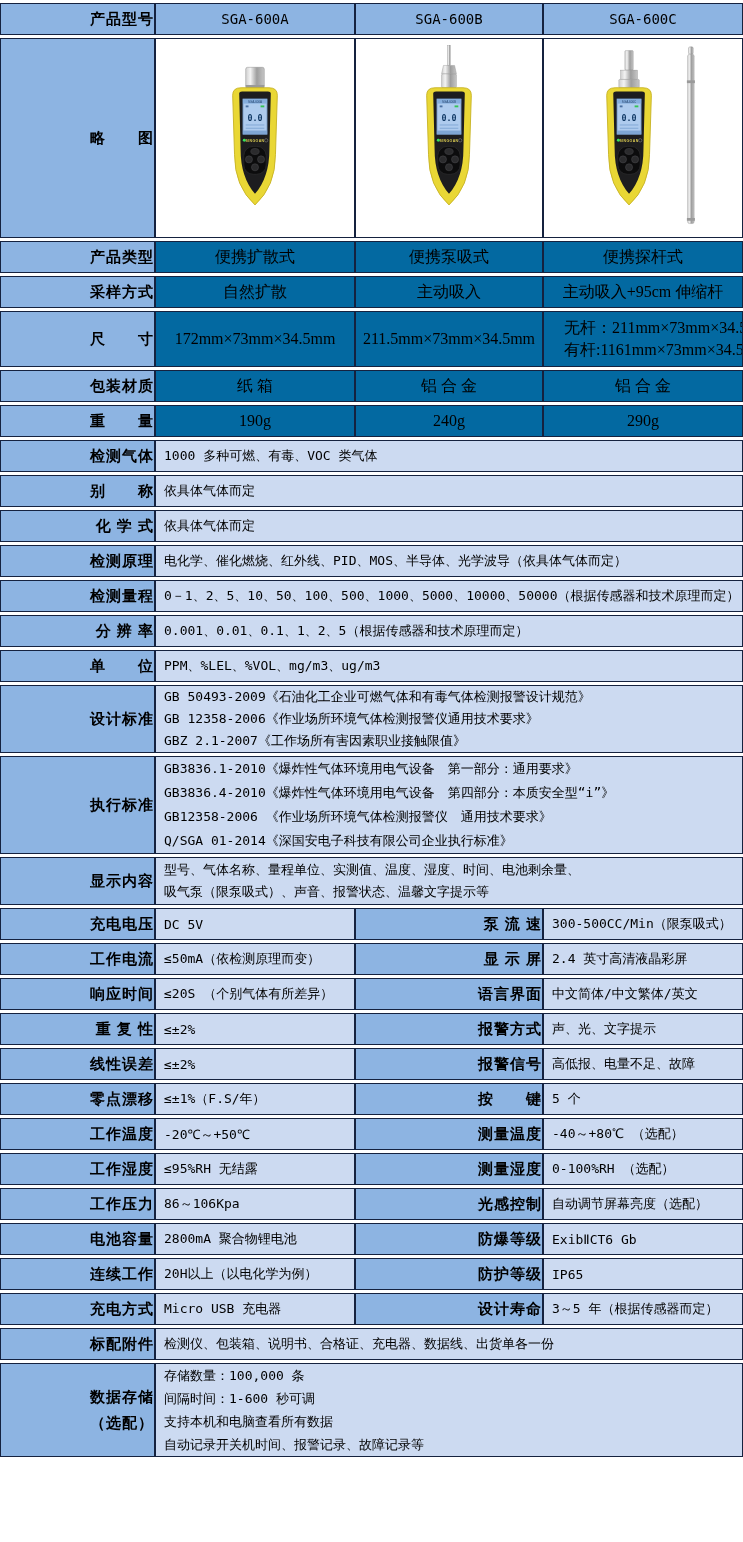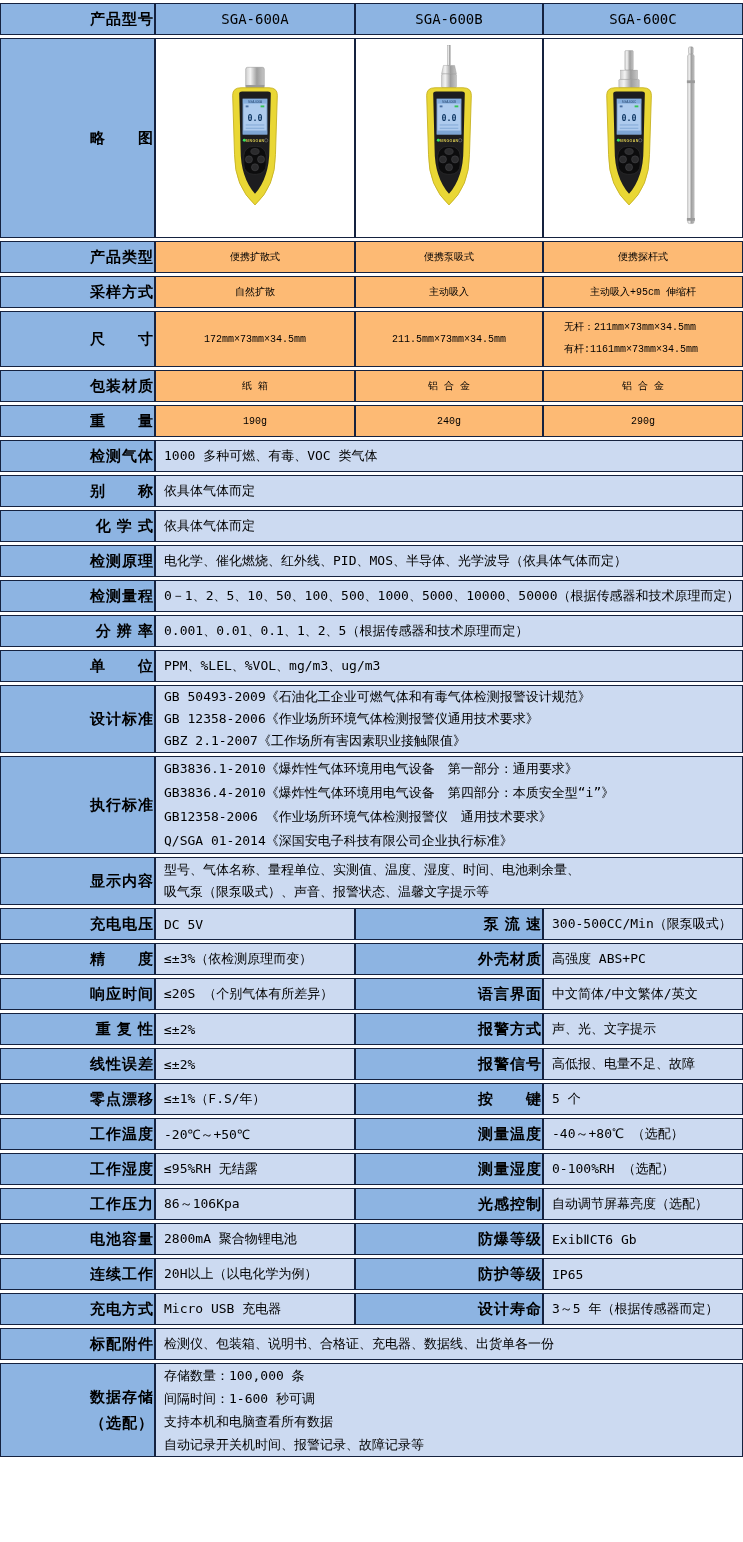--- a/index.html
+++ b/index.html
@@ -1,21 +1,21 @@
 <!DOCTYPE html>
 <html><head>
 <meta charset="utf-8">
 <style>
   html,body{margin:0;padding:0;background:#ffffff;}
   body{width:743px;font-family:"Liberation Sans",sans-serif;color:#000;}
   table.spec{width:743px;table-layout:fixed;border-collapse:separate;border-spacing:0 3px;background:#fff;}
   td{box-sizing:border-box;border:1px solid #15223f;vertical-align:middle;overflow:hidden;padding:0;height:32px;}
   td.lb{background:#8DB4E2;text-align:right;font-weight:bold;font-size:15px;letter-spacing:1px;}
   td.vlm{background:#8DB4E2;text-align:center;font-size:14px;font-family:"DejaVu Sans Mono","Liberation Mono",monospace;}
-  td.vc{background:#fdba74;text-align:center;font-size:10px;font-family:Liberation Mono, monospace;}
+  td.vc{background:#0369a1;text-align:center;font-size:16px;font-family:Liberation Serif, serif;}
   td.vw{background:#CCDAF1;text-align:left;font-size:13px;padding-left:8px;font-family:"DejaVu Sans Mono","Liberation Mono",monospace;}
   td.im{background:#ffffff;text-align:center;vertical-align:middle;}
   tr.r-img td{height:200px;}
   tr.r-size td{height:56px;}
   tr.r-design td{height:66px;}
   tr.r-exec td{height:98px;}
   tr.r-disp td{height:48px;}
   tr.r-stor td{height:76px;}
   .ln{line-height:22px;white-space:nowrap;}
   tr.r-exec .ln{line-height:24px;}
@@ -265,24 +265,24 @@
   </td>
 </tr>
 
 <tr>
   <td class="lb">充电电压</td>
   <td class="vw">DC 5V</td>
   <td class="lb">泵 流 速</td>
   <td class="vw">300-500CC/Min（限泵吸式）</td>
 </tr>
 <tr>
-  <td class="lb">精　　度</td>
-  <td class="vw">≤±3%（依检测原理而变）</td>
-  <td class="lb">外壳材质</td>
-  <td class="vw">高强度 ABS+PC</td>
+  <td class="lb">工作电流</td>
+  <td class="vw">≤50mA（依检测原理而变）</td>
+  <td class="lb">显 示 屏</td>
+  <td class="vw">2.4 英寸高清液晶彩屏</td>
 </tr>
 <tr>
   <td class="lb">响应时间</td>
   <td class="vw">≤20S （个别气体有所差异）</td>
   <td class="lb">语言界面</td>
   <td class="vw">中文简体/中文繁体/英文</td>
 </tr>
 <tr>
   <td class="lb">重 复 性</td>
   <td class="vw">≤±2%</td>

